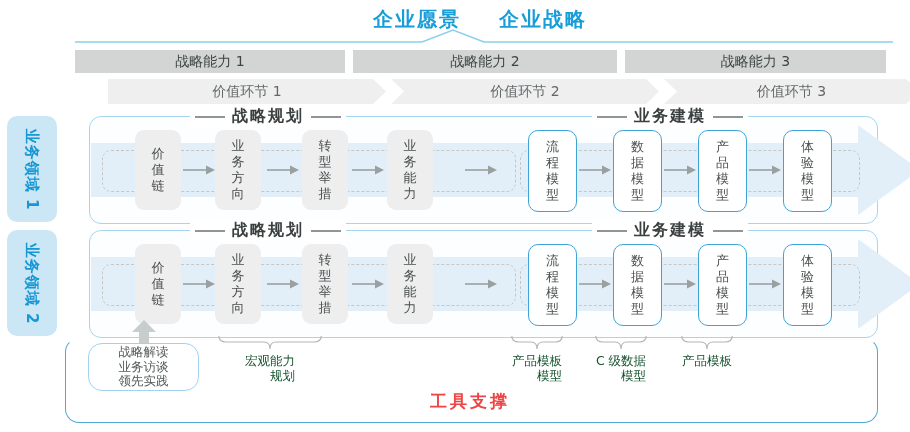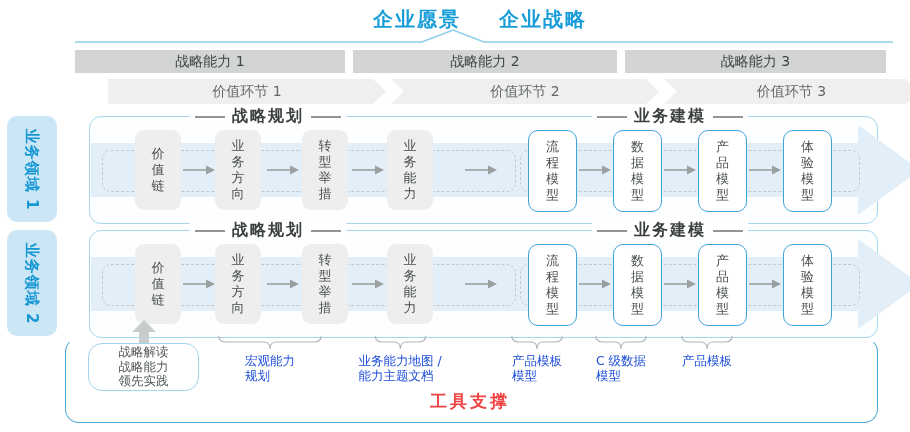--- a/index.html
+++ b/index.html
@@ -41,21 +41,21 @@
   
   #outer-box{position:absolute;left:65px;top:338px;width:811px;height:83px;border:1.5px solid #4fa9d6;
              border-top-color:transparent;border-radius:14px;z-index:0;}
   #up-arrow{position:absolute;left:131px;top:320px;z-index:2;}
   #practice-box{position:absolute;left:88px;top:343px;width:109px;height:46px;border:1.3px solid #a3d2ee;
                 border-radius:14px;background:#fff;display:flex;flex-direction:column;align-items:center;
                 justify-content:center;font-size:12.5px;line-height:14.5px;color:#545959;z-index:3;}
   #practice-box span{display:block;}
   .note{position:absolute;top:336px;display:flex;flex-direction:column;align-items:center;
         transform:translateX(-50%);z-index:3;}
-  .note-lines{margin-top:3px;text-align:left;font-size:12.5px;line-height:15px;color:#1d4ed8;white-space:nowrap;}
+  .note-lines{margin-top:3px;text-align:right;font-size:12.5px;line-height:15px;color:#14532d;white-space:nowrap;}
   .note-lines span{display:block;}
   #footer-label{position:absolute;left:30px;top:390px;width:880px;text-align:center;font-size:17px;
                 font-weight:bold;color:#ef4444;letter-spacing:3px;z-index:3;}
 </style>
 </head>
 <body>
 
 <div id="canvas">
 
   <div id="title">
@@ -232,42 +232,33 @@
             <line x1="0" y1="6" x2="23" y2="6" stroke="#9aa0a0" stroke-width="1.6"></line>
             <polygon points="23,1.5 32,6 23,10.5" fill="#9aa0a0"></polygon>
       </svg>
     </div>
 
   <svg id="up-arrow" width="26" height="24" viewBox="0 0 26 24">
     <polygon points="13,0 25,12 18,12 18,24 8,24 8,12 1,12" fill="#c7cccc"></polygon>
   </svg>
   <div id="practice-box">
     <span>战略解读</span>
-    <span>战略能力</span>
+    <span>业务访谈</span>
     <span>领先实践</span>
   </div>
 
   <div class="note" style="left:270px;">
     <svg class="brace" width="104" height="14" viewBox="0 0 104 14">
         <path fill="none" stroke="#b4b8b8" stroke-width="1.2" d="M0.8,0 C0.8,4.2 3.5,6 8,6 L46,6 C50,6 52,8 52,13 C52,8 54,6 58,6 L96,6 C100.5,6 103.2,4.2 103.2,0"></path>
       </svg>
     <div class="note-lines">
         <span>宏观能力</span>
         <span>规划</span>
       </div>
   </div>
-  <div class="note" style="left:400px;">
-    <svg class="brace" width="52" height="14" viewBox="0 0 52 14">
-        <path fill="none" stroke="#b4b8b8" stroke-width="1.2" d="M0.8,0 C0.8,4.2 3.5,6 8,6 L20,6 C24,6 26,8 26,13 C26,8 28,6 32,6 L44,6 C48.5,6 51.2,4.2 51.2,0"></path>
-      </svg>
-    <div class="note-lines">
-        <span>业务能力地图 /</span>
-        <span>能力主题文档</span>
-      </div>
-  </div>
   <div class="note" style="left:537px;">
     <svg class="brace" width="52" height="14" viewBox="0 0 52 14">
         <path fill="none" stroke="#b4b8b8" stroke-width="1.2" d="M0.8,0 C0.8,4.2 3.5,6 8,6 L20,6 C24,6 26,8 26,13 C26,8 28,6 32,6 L44,6 C48.5,6 51.2,4.2 51.2,0"></path>
       </svg>
     <div class="note-lines">
         <span>产品模板</span>
         <span>模型</span>
       </div>
   </div>
   <div class="note" style="left:621px;">

